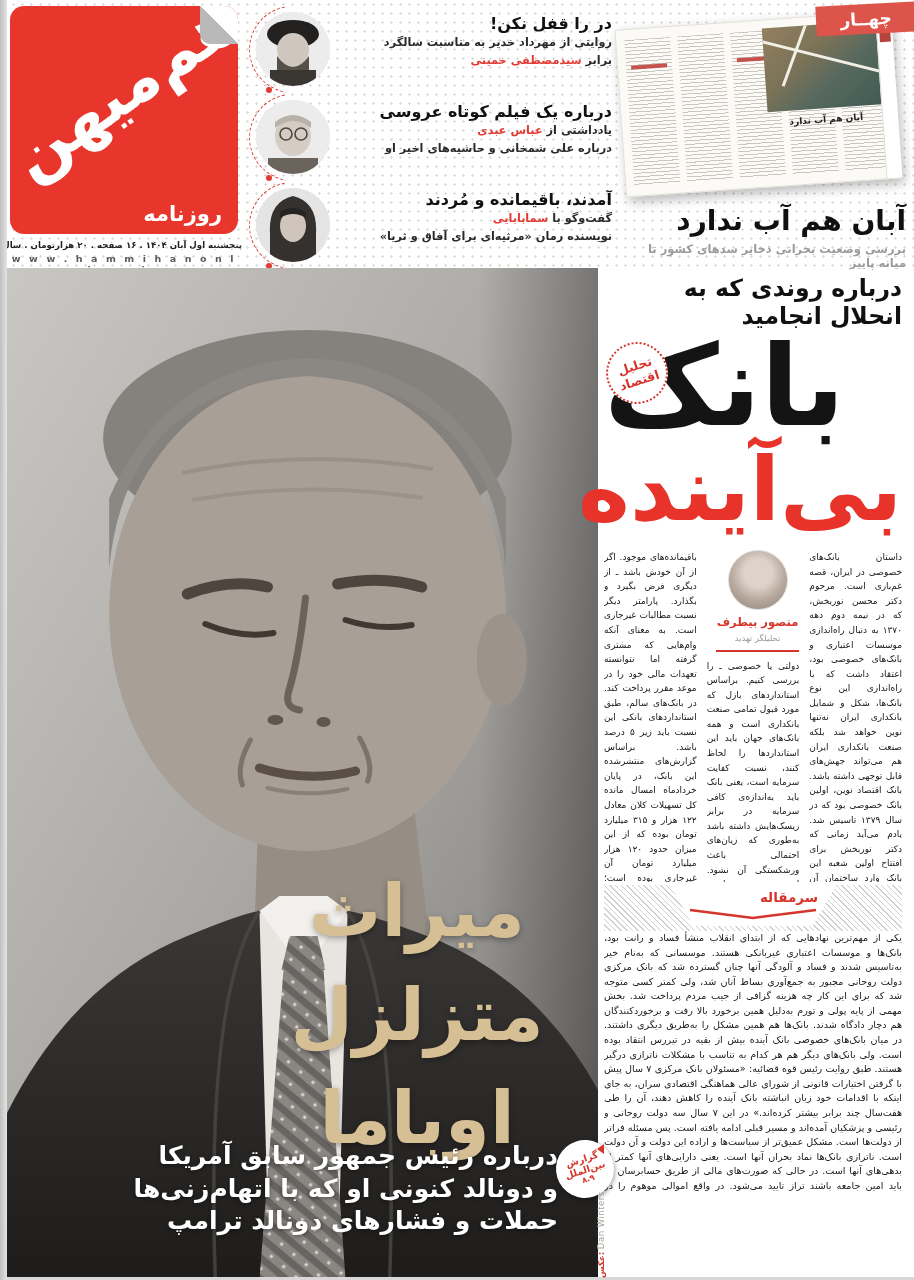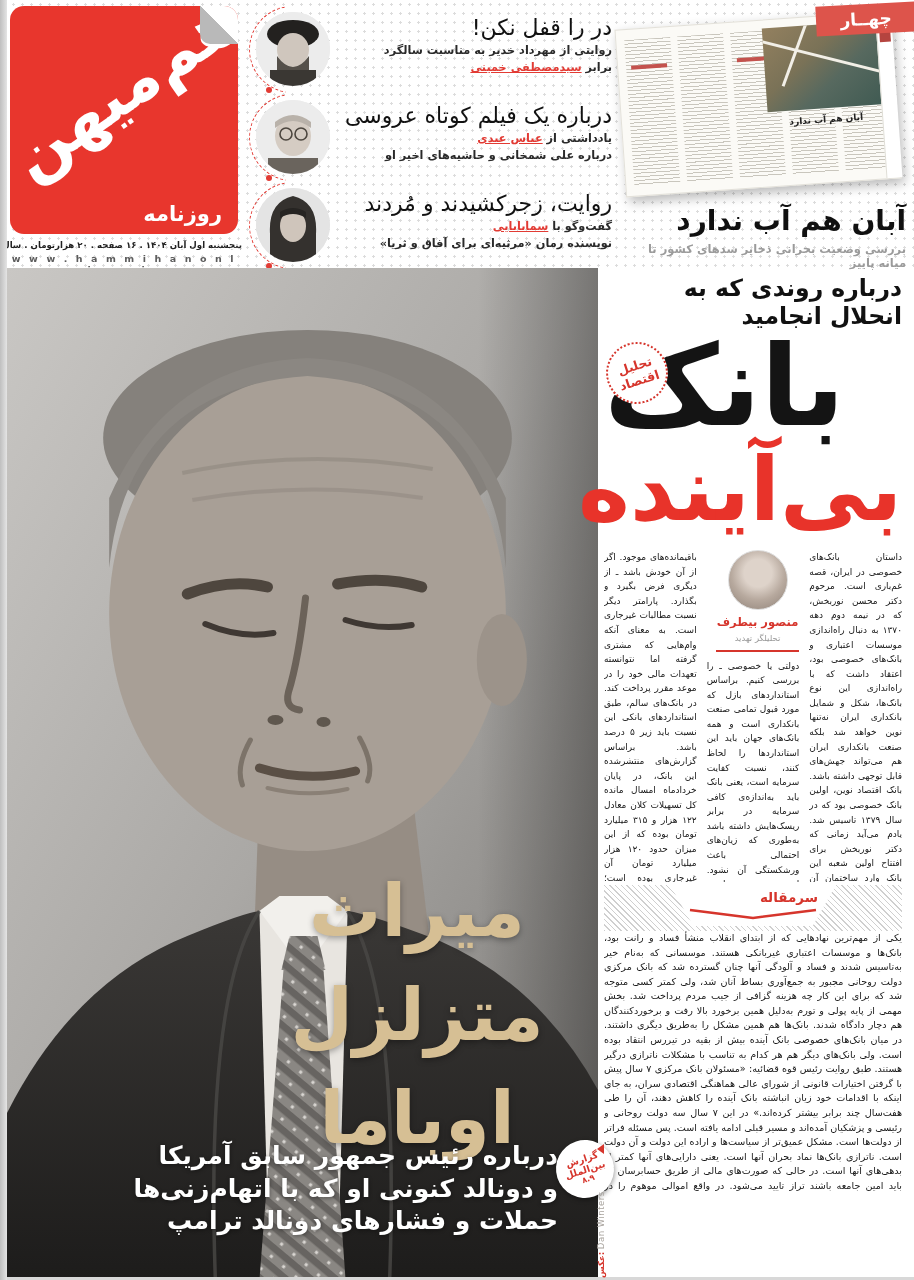--- a/index.html
+++ b/index.html
@@ -32,23 +32,23 @@
   .briefs{position:absolute;left:244px;top:0;width:374px;height:268px;}
   .brief{position:absolute;left:0;width:100%;height:86px;}
   .b1{top:6px;} .b2{top:94px;} .b3{top:182px;}
   .brief-photo{position:absolute;left:12px;top:6px;width:74px;height:74px;
         border-radius:50%;overflow:hidden;background:#e9e9e9;}
   .brief-arc{position:absolute;left:5px;top:0;width:87px;height:87px;border-radius:50%;
         border:1.6px dashed #e23b34;clip-path:polygon(0 0,42% 0,42% 100%,0 100%);}
   .brief-arc::after{content:"";position:absolute;left:16px;bottom:-1px;width:6px;height:6px;
         border-radius:50%;background:#e23b34;}
   .brief-text{position:absolute;right:6px;left:98px;top:8px;text-align:right;direction:rtl;}
-  .brief-title{font-size:22px;font-weight:normal;color:#111;line-height:1.25;}
+  .brief-title{font-size:16px;font-weight:bold;color:#111;line-height:1.25;}
   .brief-line{font-size:11.3px;font-weight:bold;color:#2a2a2a;line-height:1.55;}
-  .red-name{color:#e23b34;text-decoration:underline;}
+  .red-name{color:#e23b34;}
 
   
   .supplement{position:absolute;left:618px;top:0;width:296px;height:268px;}
   .inset-page{position:absolute;left:2px;top:20px;width:276px;height:168px;
         background:#fbfaf6;transform:rotate(-4deg);
         box-shadow:3px 5px 12px rgba(0,0,0,.28);border:1px solid #e3e1da;}
   .inset-cols{position:absolute;left:8px;top:10px;right:8px;bottom:10px;display:flex;gap:7px;}
   .icol{flex:1;background:repeating-linear-gradient(to bottom,#c9c6bd 0 1px,transparent 1px 3.6px);}
   .icol .redbar{display:block;height:4px;background:#c4524d;margin:26px 5px 4px;}
   .inset-photo{position:absolute;right:10px;top:8px;width:118px;height:84px;
@@ -189,21 +189,21 @@
         <div class="brief-arc"></div>
         <div class="brief-photo">
           <svg viewBox="0 0 74 74" width="74" height="74">
             <rect width="74" height="74" fill="#e4e4e4"></rect>
             <path d="M37,8 Q12,14 14,46 L14,74 L60,74 L60,46 Q62,14 37,8 Z" fill="#34312e"></path>
             <ellipse cx="37" cy="38" rx="13" ry="16" fill="#cfc5bb"></ellipse>
             <path d="M24,30 Q37,22 50,30 L50,24 Q37,16 24,24 Z" fill="#262422"></path>
           </svg>
         </div>
         <div class="brief-text">
-          <div class="brief-title">روایت، زجرکشیدند و مُردند</div>
+          <div class="brief-title">آمدند، باقیمانده و مُردند</div>
           <div class="brief-line"><span>گفت‌وگو با </span><span class="red-name">سمابابایی</span></div>
           <div class="brief-line"><span>نویسنده رمان «مرثیه‌ای برای آفاق و ثریا»</span><span class="red-name"></span></div>
         </div>
       </div>
     </div>
 
     <div class="supplement">
       <div class="inset-page">
         <div class="inset-cols">
           <div class="icol">

